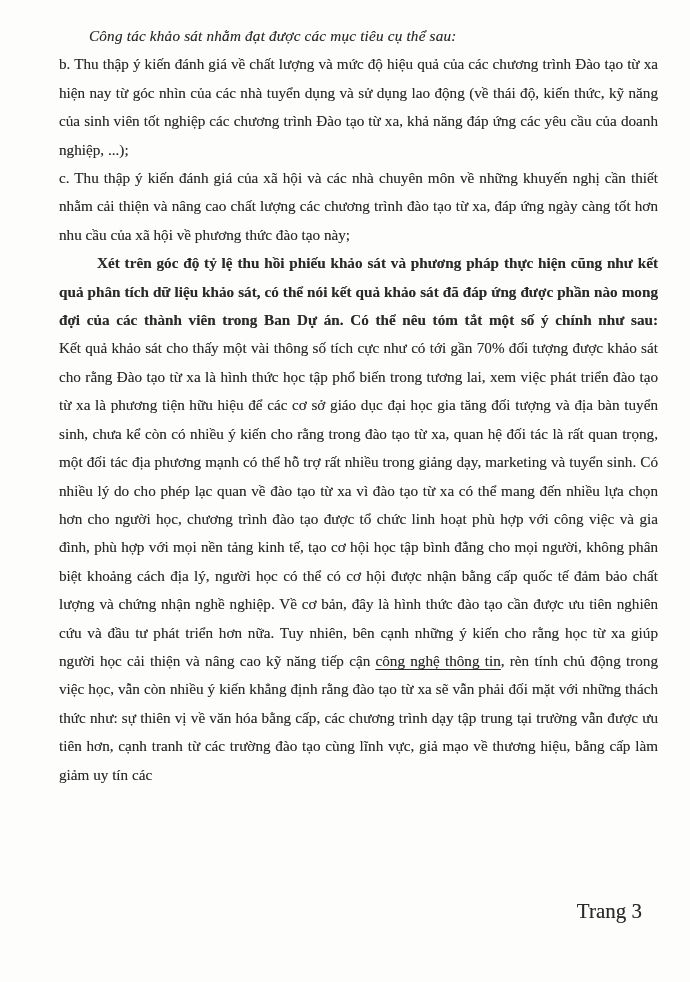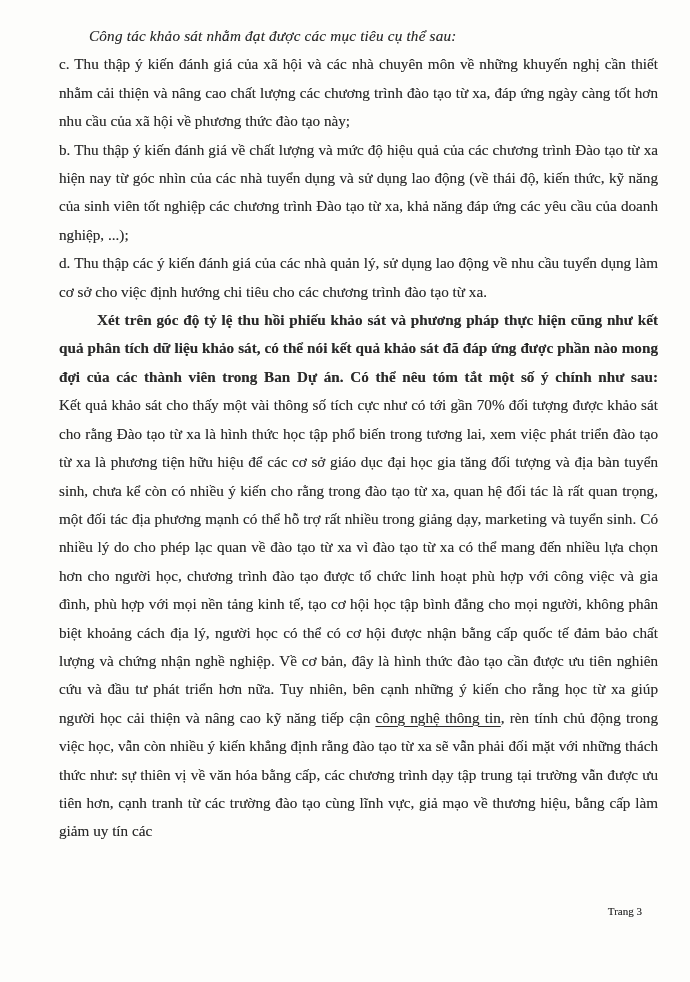--- a/index.html
+++ b/index.html
@@ -46,31 +46,30 @@
     text-align-last: justify;
   }
   .underlined {
     text-decoration: underline;
     text-underline-offset: 3px;
   }
   .footer {
     position: absolute;
     top: 901px;
     right: 48px;
-    font-size: 11px;
+    font-size: 21px;
     line-height: 20px;
     color: #2a2a2a;
   }
 </style>
 </head>
 <body>
 
 <div class="page">
   <div class="content">
     <p class="heading">Công tác khảo sát nhằm đạt được các mục tiêu cụ thể sau:</p>
+    <p>b. Thu thập ý kiến đánh giá về chất lượng và mức độ hiệu quả của các chương trình Đào tạo từ xa hiện nay từ góc nhìn của các nhà tuyển dụng và sử dụng lao động (về thái độ, kiến thức, kỹ năng của sinh viên tốt nghiệp các chương trình Đào tạo từ xa, khả năng đáp ứng các yêu cầu của doanh nghiệp, ...);</p>
     <p>c. Thu thập ý kiến đánh giá của xã hội và các nhà chuyên môn về những khuyến nghị cần thiết nhằm cải thiện và nâng cao chất lượng các chương trình đào tạo từ xa, đáp ứng ngày càng tốt hơn nhu cầu của xã hội về phương thức đào tạo này;</p>
-    <p>b. Thu thập ý kiến đánh giá về chất lượng và mức độ hiệu quả của các chương trình Đào tạo từ xa hiện nay từ góc nhìn của các nhà tuyển dụng và sử dụng lao động (về thái độ, kiến thức, kỹ năng của sinh viên tốt nghiệp các chương trình Đào tạo từ xa, khả năng đáp ứng các yêu cầu của doanh nghiệp, ...);</p>
-    <p>d. Thu thập các ý kiến đánh giá của các nhà quản lý, sử dụng lao động về nhu cầu tuyển dụng làm cơ sở cho việc định hướng chi tiêu cho các chương trình đào tạo từ xa.</p>
     <p class="indented last-justified">Xét trên góc độ tỷ lệ thu hồi phiếu khảo sát và phương pháp thực hiện cũng như kết quả phân tích dữ liệu khảo sát, có thể nói kết quả khảo sát đã đáp ứng được phần nào mong đợi của các thành viên trong Ban Dự án. Có thể nêu tóm tắt một số ý chính như sau:</p>
     <p><span>Kết quả khảo sát cho thấy một vài thông số tích cực như có tới gần 70% đối tượng được khảo sát cho rằng Đào tạo từ xa là hình thức học tập phổ biến trong tương lai, xem việc phát triển đào tạo từ xa là phương tiện hữu hiệu để các cơ sở giáo dục đại học gia tăng đối tượng và địa bàn tuyển sinh, chưa kể còn có nhiều ý kiến cho rằng trong đào tạo từ xa, quan hệ đối tác là rất quan trọng, một đối tác địa phương mạnh có thể hỗ trợ rất nhiều trong giảng dạy, marketing và tuyển sinh. Có nhiều lý do cho phép lạc quan về đào tạo từ xa vì đào tạo từ xa có thể mang đến nhiều lựa chọn hơn cho người học, chương trình đào tạo được tổ chức linh hoạt phù hợp với công việc và gia đình, phù hợp với mọi nền tảng kinh tế, tạo cơ hội học tập bình đẳng cho mọi người, không phân biệt khoảng cách địa lý, người học có thể có cơ hội được nhận bằng cấp quốc tế đảm bảo chất lượng và chứng nhận nghề nghiệp. Về cơ bản, đây là hình thức đào tạo cần được ưu tiên nghiên cứu và đầu tư phát triển hơn nữa. Tuy nhiên, bên cạnh những ý kiến cho rằng học từ xa giúp người học cải thiện và nâng cao kỹ năng tiếp cận </span><span class="underlined">công nghệ thông tin</span><span>, rèn tính chủ động trong việc học, vẫn còn nhiều ý kiến khẳng định rằng đào tạo từ xa sẽ vẫn phải đối mặt với những thách thức như: sự thiên vị về văn hóa bằng cấp, các chương trình dạy tập trung tại trường vẫn được ưu tiên hơn, cạnh tranh từ các trường đào tạo cùng lĩnh vực, giả mạo về thương hiệu, bằng cấp làm giảm uy tín các</span></p>
   </div>
   <div class="footer">Trang 3</div>
 </div>
 
 </body></html>

